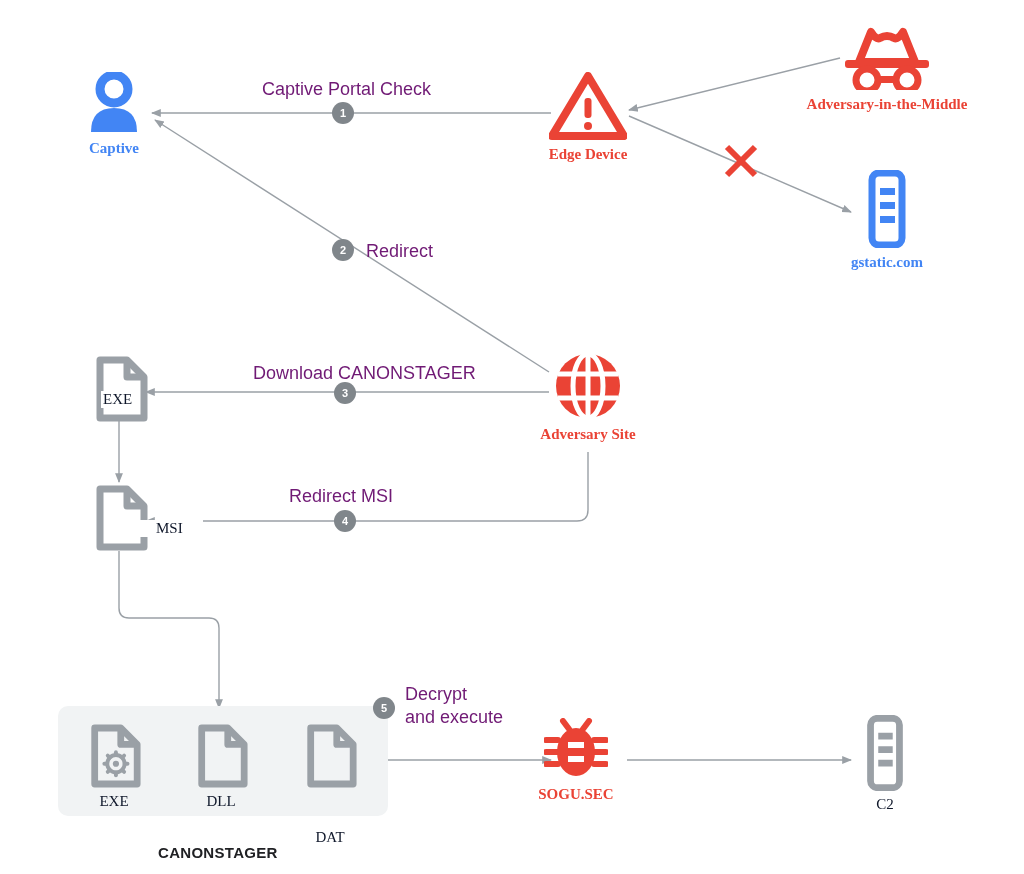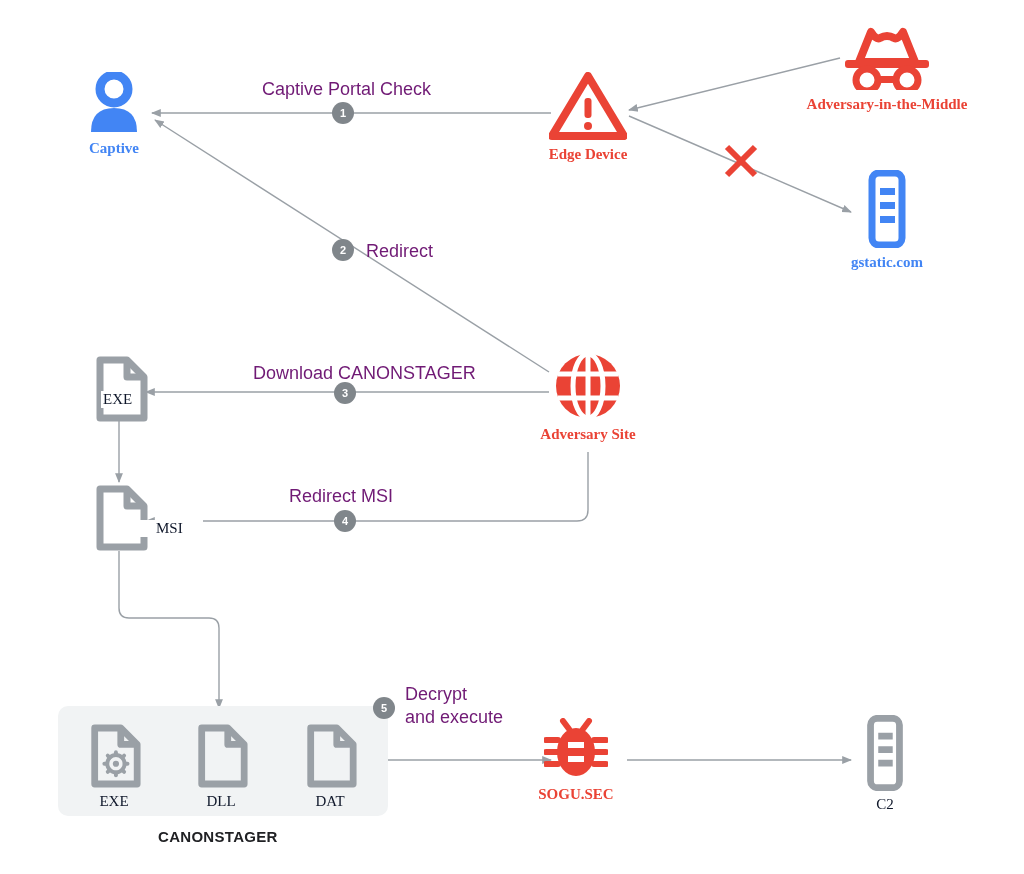--- a/index.html
+++ b/index.html
@@ -69,20 +69,21 @@
     background: #F1F3F4;
     border-radius: 10px;
   }
   .group-title {
     position: absolute;
     font-size: 15px;
     font-weight: bold;
     color: #202124;
     letter-spacing: 0.3px;
     white-space: nowrap;
+    margin-top: 16px;
   }
 </style>
 </head>
 <body>
 
 <svg id="diagram" viewBox="0 0 1024 874">
   <defs>
     <marker id="arrowGray" viewBox="0 0 10 10" refX="9" refY="5" markerWidth="7" markerHeight="7" orient="auto-start-reverse">
       <path d="M 0 1 L 10 5 L 0 9 z" fill="#9AA0A6"></path>
     </marker>
@@ -211,21 +212,21 @@
 </div>
 
 <div class="node" style="left:191px; top:724px; width:60px;">
   <svg width="56" height="64" viewBox="0 0 58 66">
     <path d="M 9 4 L 36 4 L 53 21 L 53 62 L 9 62 Z" fill="none" stroke="#9AA0A6" stroke-width="7" stroke-linejoin="round"></path>
     <path d="M 36 5 L 36 21 L 52 21" fill="none" stroke="#9AA0A6" stroke-width="7" stroke-linejoin="round"></path>
   </svg>
   <div class="file-label">DLL</div>
 </div>
 
-<div class="node" style="left:300px; top:724px; width:60px;">
+<div class="node" style="left:300px; top:724px; width:60px;gap:36px;">
   <svg width="56" height="64" viewBox="0 0 58 66">
     <path d="M 9 4 L 36 4 L 53 21 L 53 62 L 9 62 Z" fill="none" stroke="#9AA0A6" stroke-width="7" stroke-linejoin="round"></path>
     <path d="M 36 5 L 36 21 L 52 21" fill="none" stroke="#9AA0A6" stroke-width="7" stroke-linejoin="round"></path>
   </svg>
   <div class="file-label">DAT</div>
 </div>
 
 <div class="node" style="left:514px; top:718px; width:124px;">
   <svg width="64" height="62" viewBox="0 0 64 62">
     <g stroke="#EA4335" stroke-width="6" stroke-linecap="round" fill="none">

